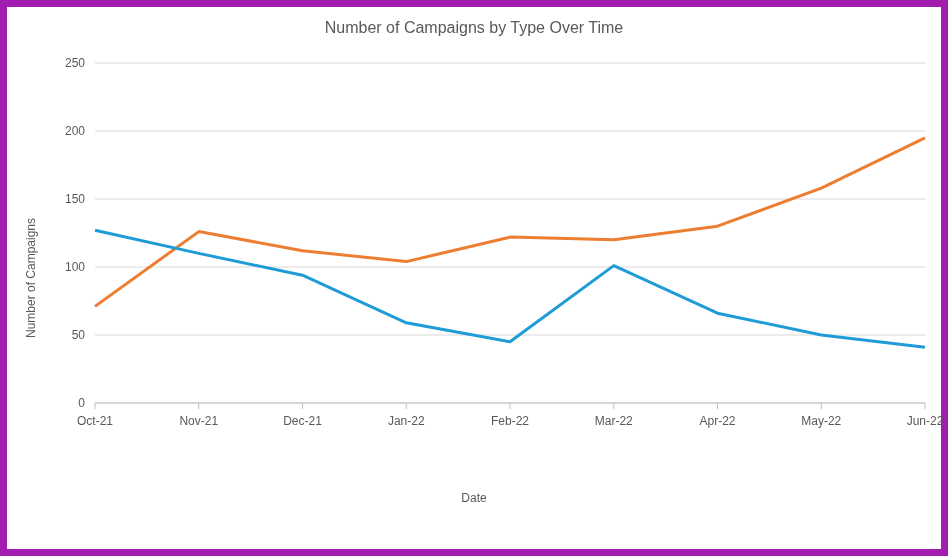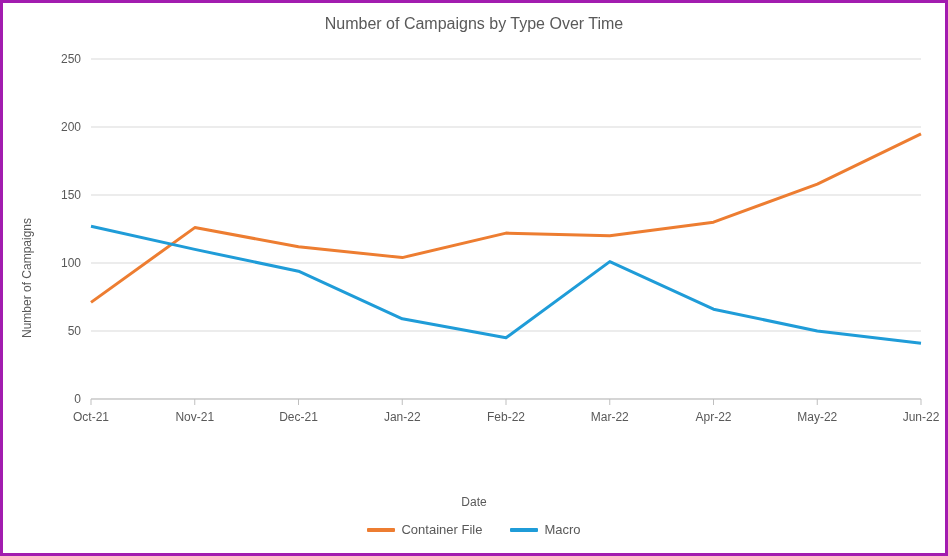--- a/index.html
+++ b/index.html
@@ -9,21 +9,21 @@
     height: 556px;
     background: #ffffff;
     font-family: "Segoe UI", Arial, sans-serif;
     color: #595959;
   }
   .chart-container {
     position: relative;
     width: 948px;
     height: 556px;
     box-sizing: border-box;
-    border: 3px solid #a21caf;
+    border: 7px solid #a21caf;
   }
   .chart-title {
     position: absolute;
     top: 12px;
     left: 0;
     right: 0;
     text-align: center;
     font-size: 16px;
     color: #595959;
   }
@@ -139,24 +139,14 @@
         <text x="726.25" y="372" text-anchor="middle" class="tick-label">May-22</text>
         <line x1="830" y1="350" x2="830" y2="356" class="axis-line"></line>
         <text x="830" y="372" text-anchor="middle" class="tick-label">Jun-22</text>
         <path d="M0.0 253.4 L103.8 178.6 L207.5 197.7 L311.3 208.6 L415.0 184.1 L518.8 186.8 L622.5 173.2 L726.3 135.1 L830.0 84.8" class="series-line" stroke="#ED7D31"></path>
         <path d="M0.0 177.3 L103.8 200.4 L207.5 222.2 L311.3 269.8 L415.0 288.8 L518.8 212.6 L622.5 260.2 L726.3 282.0 L830.0 294.2" class="series-line" stroke="#1F9CD8"></path>
       </svg>
   </div>
 
   <div class="x-axis-label">Date</div>
 
-  <div class="legend" id="legend">
-      <span class="legend-item">
-        <span class="legend-swatch" style="background: rgb(237, 125, 49);"></span>
-        <span>Container File</span>
-      </span>
-      <span class="legend-item">
-        <span class="legend-swatch" style="background: rgb(31, 156, 216);"></span>
-        <span>Macro</span>
-      </span>
-    </div>
 
 </div>
 
 </body></html>

